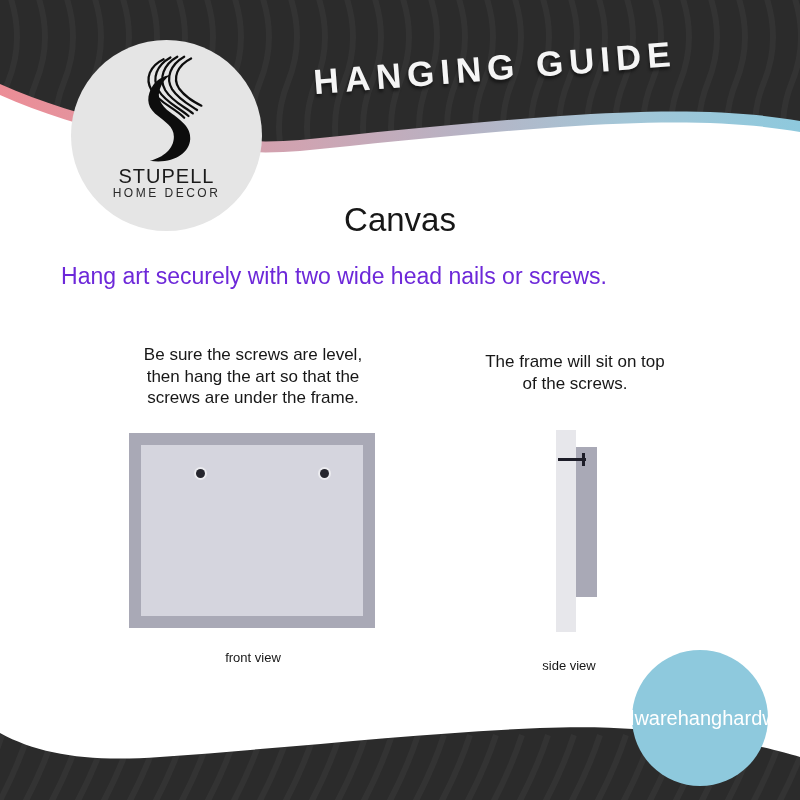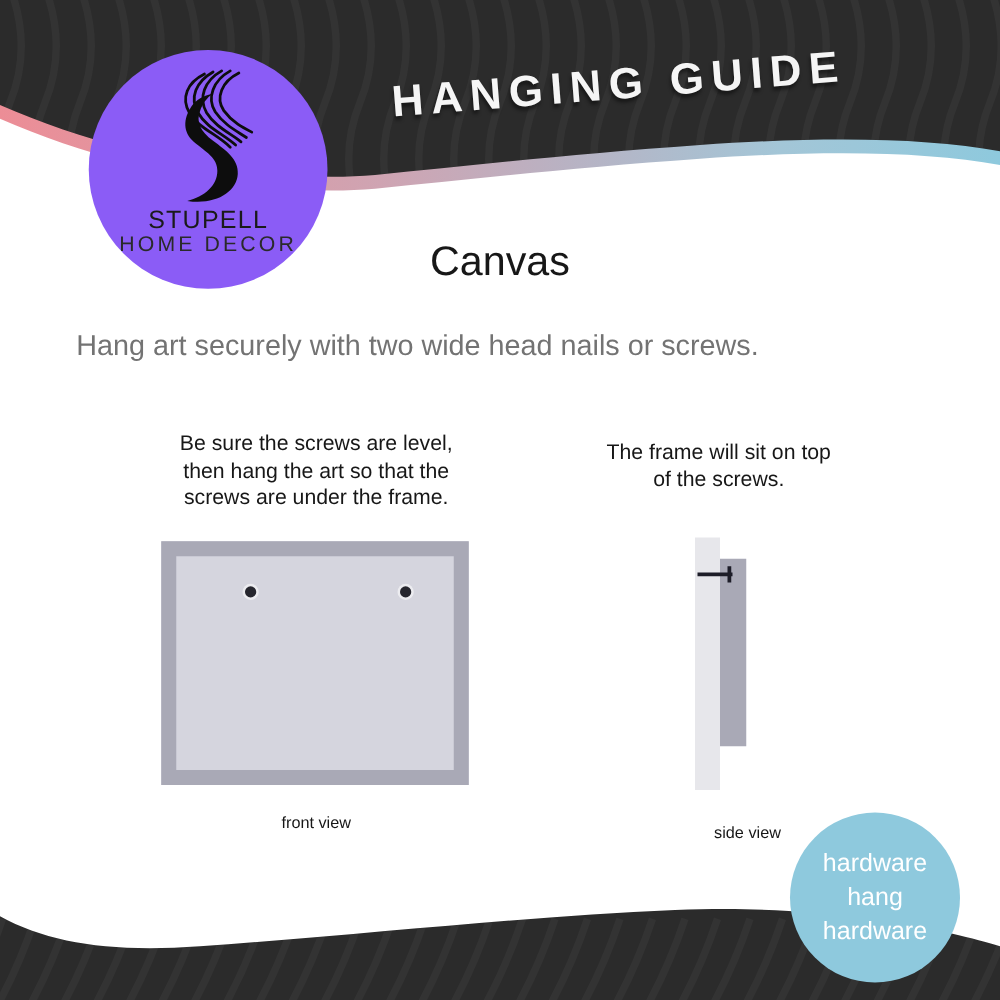--- a/index.html
+++ b/index.html
@@ -12,39 +12,39 @@
   
   #header-svg{top:0;}
   .guide-title{
     position:absolute;left:290px;top:48px;width:410px;text-align:center;
     transform:rotate(-4.5deg);color:#f5f5f5;font-size:35px;letter-spacing:6px;
     font-weight:bold;text-shadow:-1px 3px 3px rgba(0,0,0,0.45);white-space:nowrap;
   }
   
   .logo-circle{
     position:absolute;left:71px;top:40px;width:191px;height:191px;
-    background:#8b5cf6;border-radius:50%;z-index:5;
+    background:#e5e5e5;border-radius:50%;z-index:5;
   }
   .logo-s{position:absolute;left:53px;top:14px;}
   .logo-name{
     position:absolute;left:0;top:125px;width:100%;text-align:center;
     font-size:20px;letter-spacing:1px;color:#1a1a1a;
   }
   .logo-sub{
     position:absolute;left:0;top:146px;width:100%;text-align:center;
-    font-size:17px;letter-spacing:2.5px;color:#2a2a2a;
+    font-size:12px;letter-spacing:2.5px;color:#2a2a2a;
   }
   
   .canvas-title{
-    position:absolute;top:190px;left:0;width:800px;text-align:center;
+    position:absolute;top:201px;left:0;width:800px;text-align:center;
     font-size:33px;color:#171717;
   }
   .intro-text{
     position:absolute;top:263px;left:0;width:668px;text-align:center;
-    font-size:23px;color:#737373;
+    font-size:23px;color:#6d28d9;
   }
   .step-text{
     position:absolute;text-align:center;font-size:17px;line-height:21.5px;color:#171717;
   }
   .step-text.left{left:123px;top:344px;width:260px;}
   .step-text.right{left:460px;top:351px;width:230px;}
   
   .frame-front{
     position:absolute;left:129px;top:433px;width:246px;height:195px;
     background:#d5d5de;border:12px solid #a9a9b6;box-sizing:border-box;
@@ -65,26 +65,26 @@
   .nail-line{
     position:absolute;left:558px;top:458px;width:28px;height:3px;background:#1d1d28;
   }
   .nail-head{
     position:absolute;left:582px;top:453px;width:3px;height:13px;background:#1d1d28;
   }
   .caption{
     position:absolute;text-align:center;font-size:13px;color:#171717;
   }
   .caption.front{left:153px;top:650px;width:200px;}
-  .caption.side{left:498px;top:658px;width:200px;}
+  .caption.side{left:469px;top:658px;width:200px;}
   
   #footer-svg{top:710px;z-index:1;}
   .badge-circle{
     position:absolute;left:632px;top:650px;width:136px;height:136px;border-radius:50%;
-    background:#8ec9dd;z-index:6;display:flex;flex-direction:column;
+    background:#8ec9dd;z-index:6;display:flex;flex-direction:row;
     align-items:center;justify-content:center;
   }
   .badge-line{color:#ffffff;font-size:20px;line-height:27px;text-align:center;}
 </style>
 </head>
 <body>
 
 <div class="poster">
 
   <svg id="header-svg" class="layer" width="800" height="170" viewBox="0 0 800 170">

